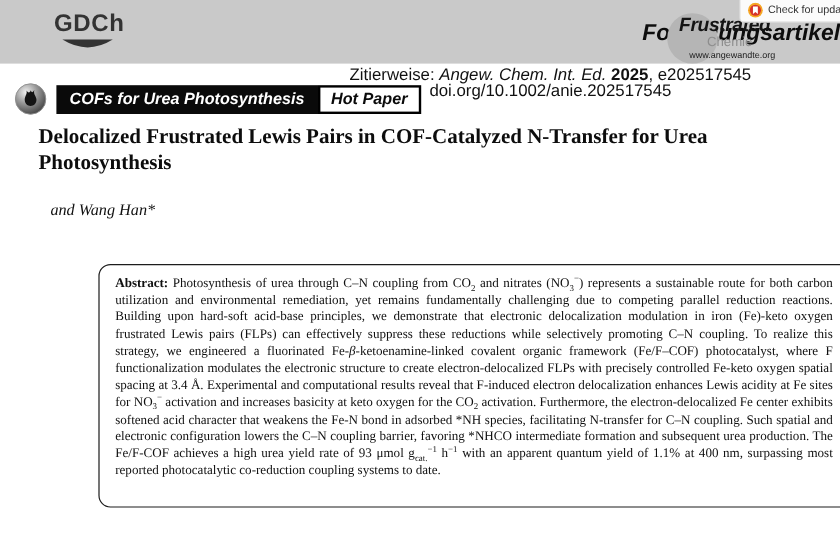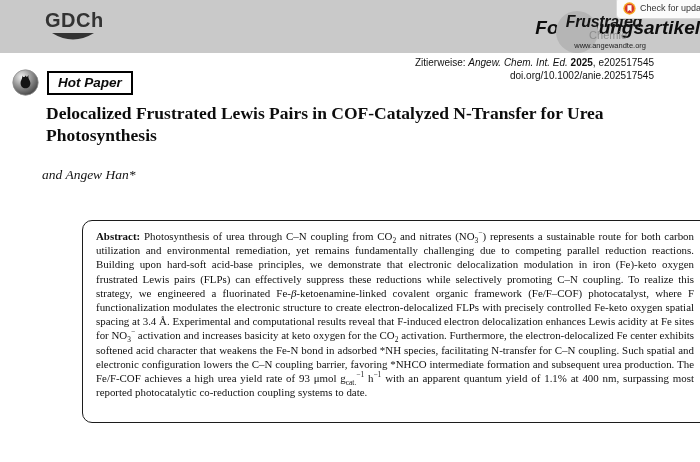--- a/index.html
+++ b/index.html
@@ -66,23 +66,23 @@
     padding: 0 6px;
     cursor: pointer;
   }
   .check-updates span.cu-label {
     font-size: 9px; color: #333333; white-space: nowrap;
   }
   .crossmark { width: 13px; height: 13px; flex: 0 0 13px; }
 
   
   .citation {
-    position: absolute; right: 46px; top: 56px;
-    text-align: right;
-    font-size: 10px; line-height: 13px; color: #111111;
+    position: absolute; right: 74px; top: 56px;
+    text-align: center;
+    font-size: 14px; line-height: 13px; color: #111111;
   }
   .citation i { font-style: italic; }
   .citation b { font-weight: bold; }
   .cit-doi { cursor: pointer; }
 
   
   .banner-row {
     position: absolute; left: 12px; top: 69px;
     display: flex; align-items: center;
   }
@@ -98,21 +98,21 @@
     background: #ffffff; color: #0a0a0a;
     height: 24px; line-height: 20px;
     border: 2px solid #000000;
     padding: 0 9px;
     font-size: 13.5px; font-weight: bold; font-style: italic;
     white-space: nowrap;
   }
 
   
   .article-title {
-    position: absolute; left: 46px; top: 102px;
+    position: absolute; left: 32px; top: 102px;
     width: 615px;
     font-family: "Liberation Serif", serif;
     font-size: 17.5px; font-weight: bold;
     line-height: 22px; color: #0d0d0d;
   }
   .authors {
     position: absolute; left: 42px; top: 166px;
     width: 615px;
     font-family: "Liberation Serif", serif;
     font-style: italic;
@@ -183,24 +183,25 @@
     <defs>
       <radialGradient id="sg" cx="35%" cy="28%" r="80%">
         <stop offset="0%" stop-color="#f2f2f2"></stop>
         <stop offset="45%" stop-color="#9a9a9a"></stop>
         <stop offset="100%" stop-color="#3c3c3c"></stop>
       </radialGradient>
     </defs>
     <circle cx="13.5" cy="13.5" r="12.7" fill="url(#sg)" stroke="#8f8f8f" stroke-width="0.8"></circle>
     <path d="M10,6.5 C11,9.5 8.6,11 8.6,14.2 C8.6,17.3 10.8,19.3 13.5,19.3 C16.2,19.3 18.4,17.3 18.4,14.2 C18.4,11.2 15.6,9.8 16.6,6 C15,8.5 14.2,8.3 13.7,6.3 C12.9,8.9 11.2,8.3 10,6.5 Z" fill="#141414"></path>
   </svg>
+  <span class="topic">COFs for Urea Photosynthesis</span>
   <span class="hotpaper">Hot Paper</span>
 </div>
 
 <h1 class="article-title">Delocalized Frustrated Lewis Pairs in COF-Catalyzed N-Transfer for Urea Photosynthesis</h1>
 
 <div class="authors">
-  <div>and Angew Han*</div>
+  <div>and Wang Han*</div>
 </div>
 
 <div class="abstract-box">
   <p><b class="abs-label">Abstract:</b> <span>Photosynthesis of urea through C–N coupling from CO<sub>2</sub> and nitrates (NO<sub>3</sub><sup>−</sup>) represents a sustainable route for both carbon utilization and environmental remediation, yet remains fundamentally challenging due to competing parallel reduction reactions. Building upon hard-soft acid-base principles, we demonstrate that electronic delocalization modulation in iron (Fe)-keto oxygen frustrated Lewis pairs (FLPs) can effectively suppress these reductions while selectively promoting C–N coupling. To realize this strategy, we engineered a fluorinated Fe-<i>β</i>-ketoenamine-linked covalent organic framework (Fe/F–COF) photocatalyst, where F functionalization modulates the electronic structure to create electron-delocalized FLPs with precisely controlled Fe-keto oxygen spatial spacing at 3.4 Å. Experimental and computational results reveal that F-induced electron delocalization enhances Lewis acidity at Fe sites for NO<sub>3</sub><sup>−</sup> activation and increases basicity at keto oxygen for the CO<sub>2</sub> activation. Furthermore, the electron-delocalized Fe center exhibits softened acid character that weakens the Fe-N bond in adsorbed *NH species, facilitating N-transfer for C–N coupling. Such spatial and electronic configuration lowers the C–N coupling barrier, favoring *NHCO intermediate formation and subsequent urea production. The Fe/F-COF achieves a high urea yield rate of 93 μmol g<sub>cat.</sub><sup>−1</sup> h<sup>−1</sup> with an apparent quantum yield of 1.1% at 400 nm, surpassing most reported photocatalytic co-reduction coupling systems to date.</span></p>
 </div>
 
 </body></html>

